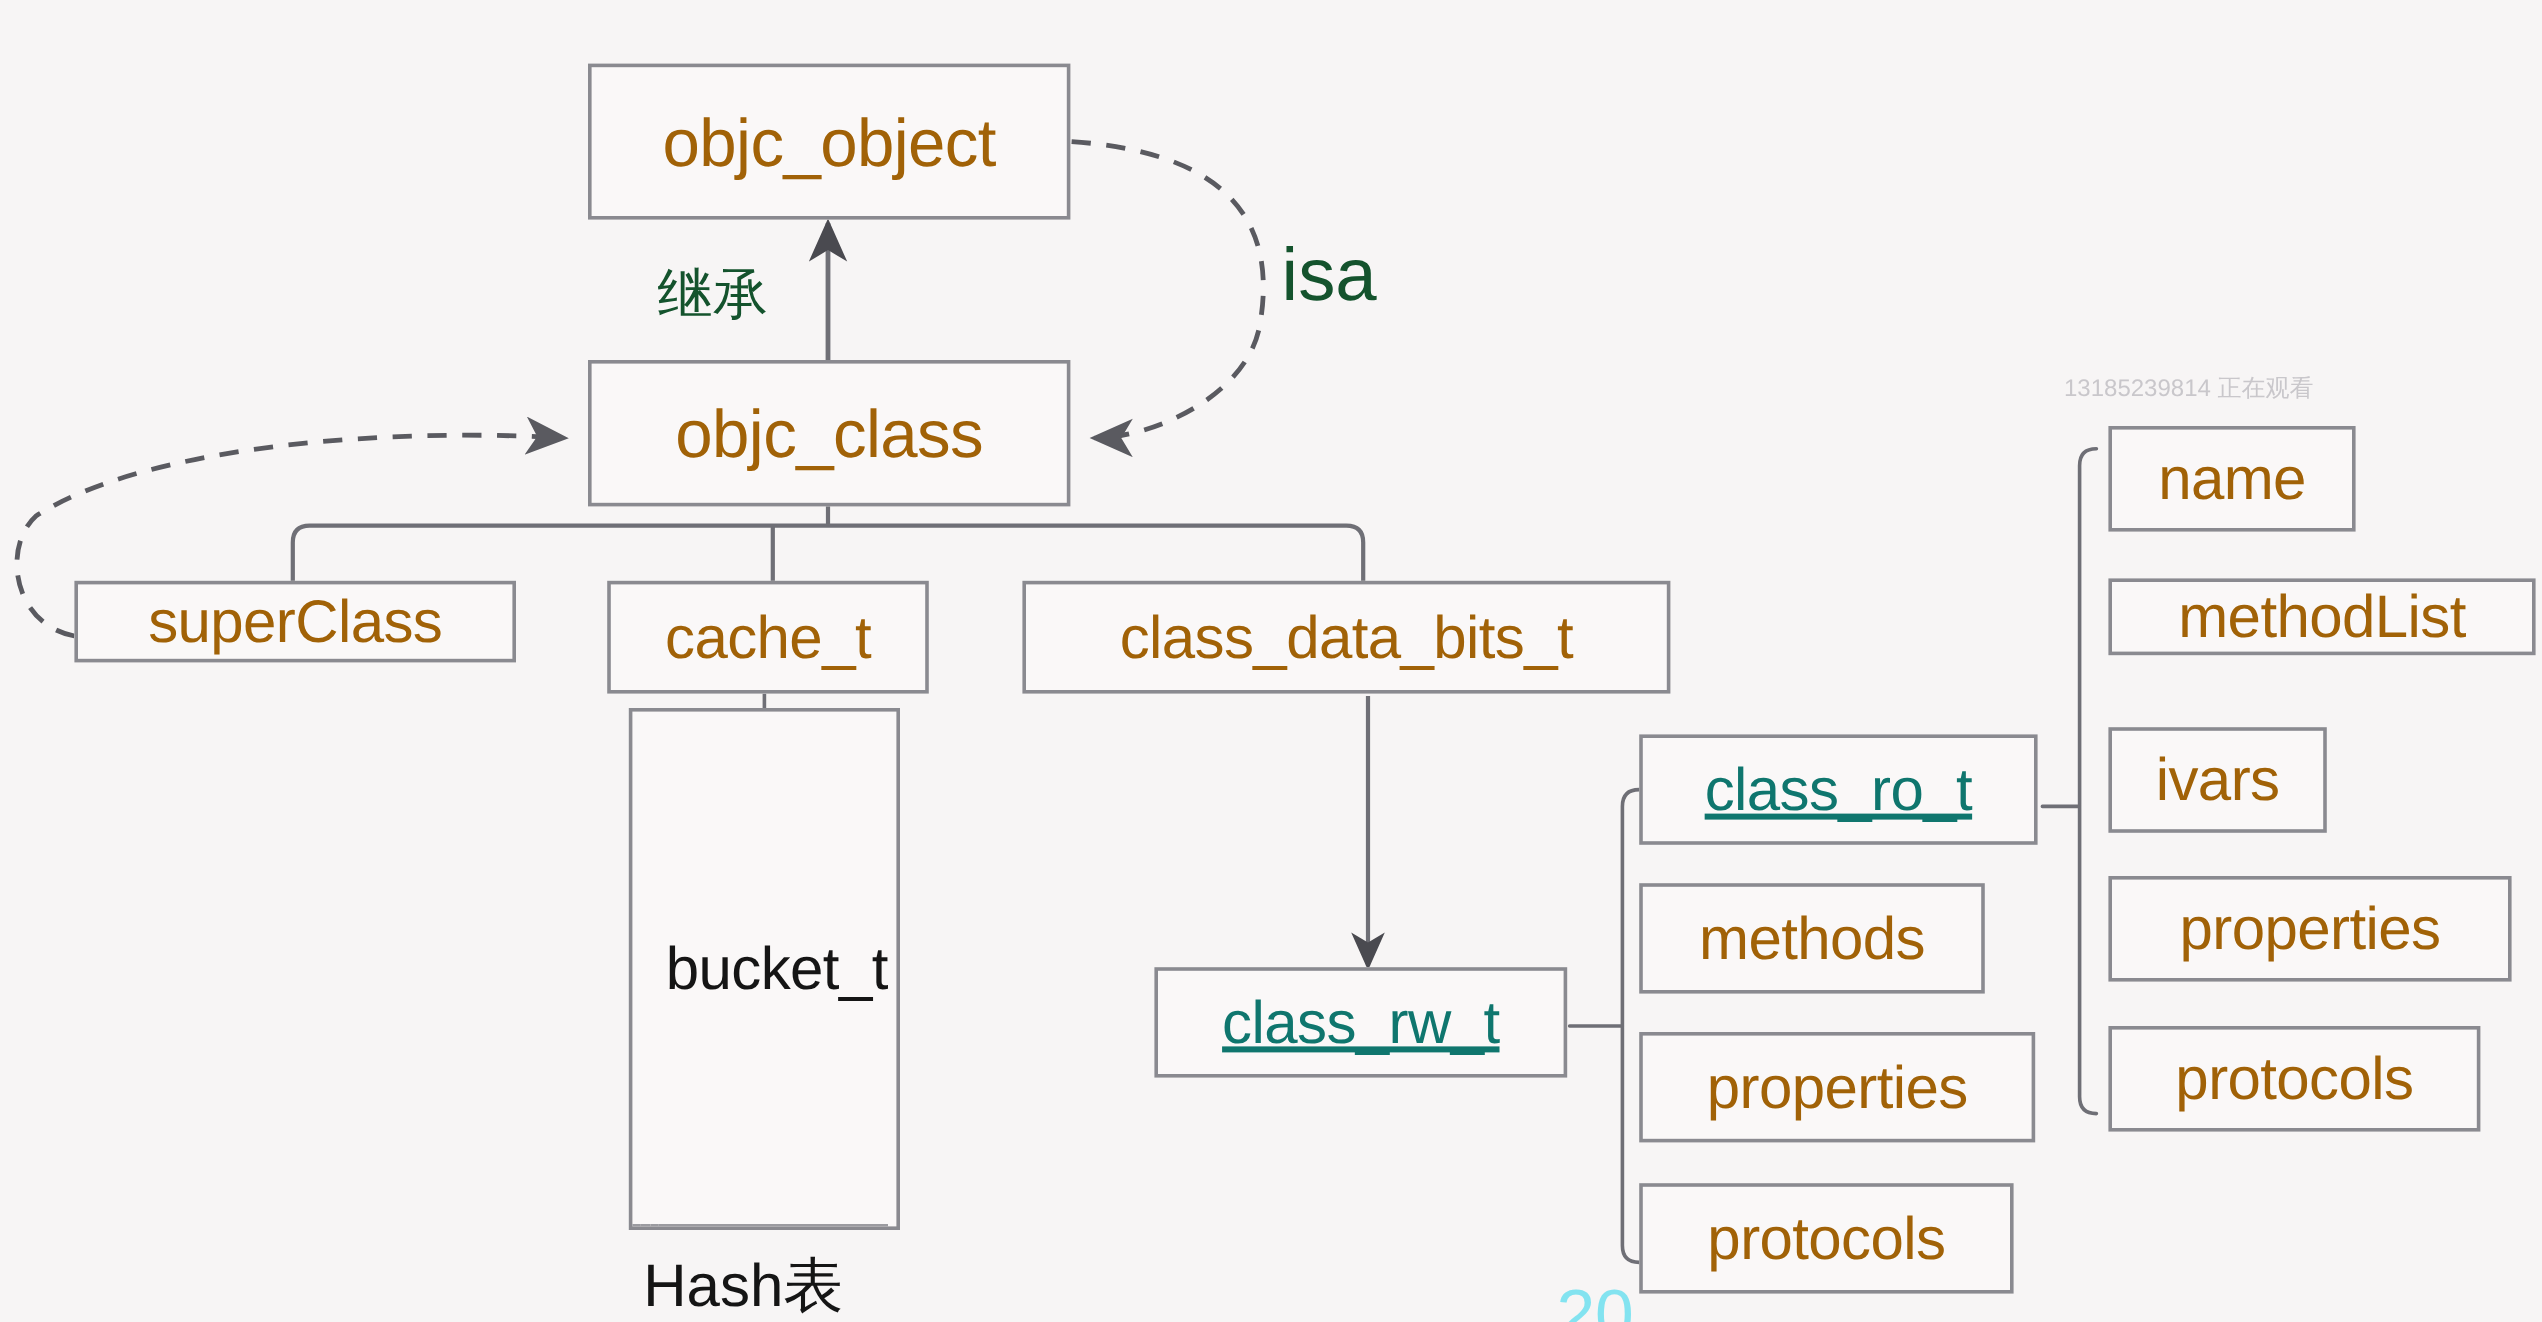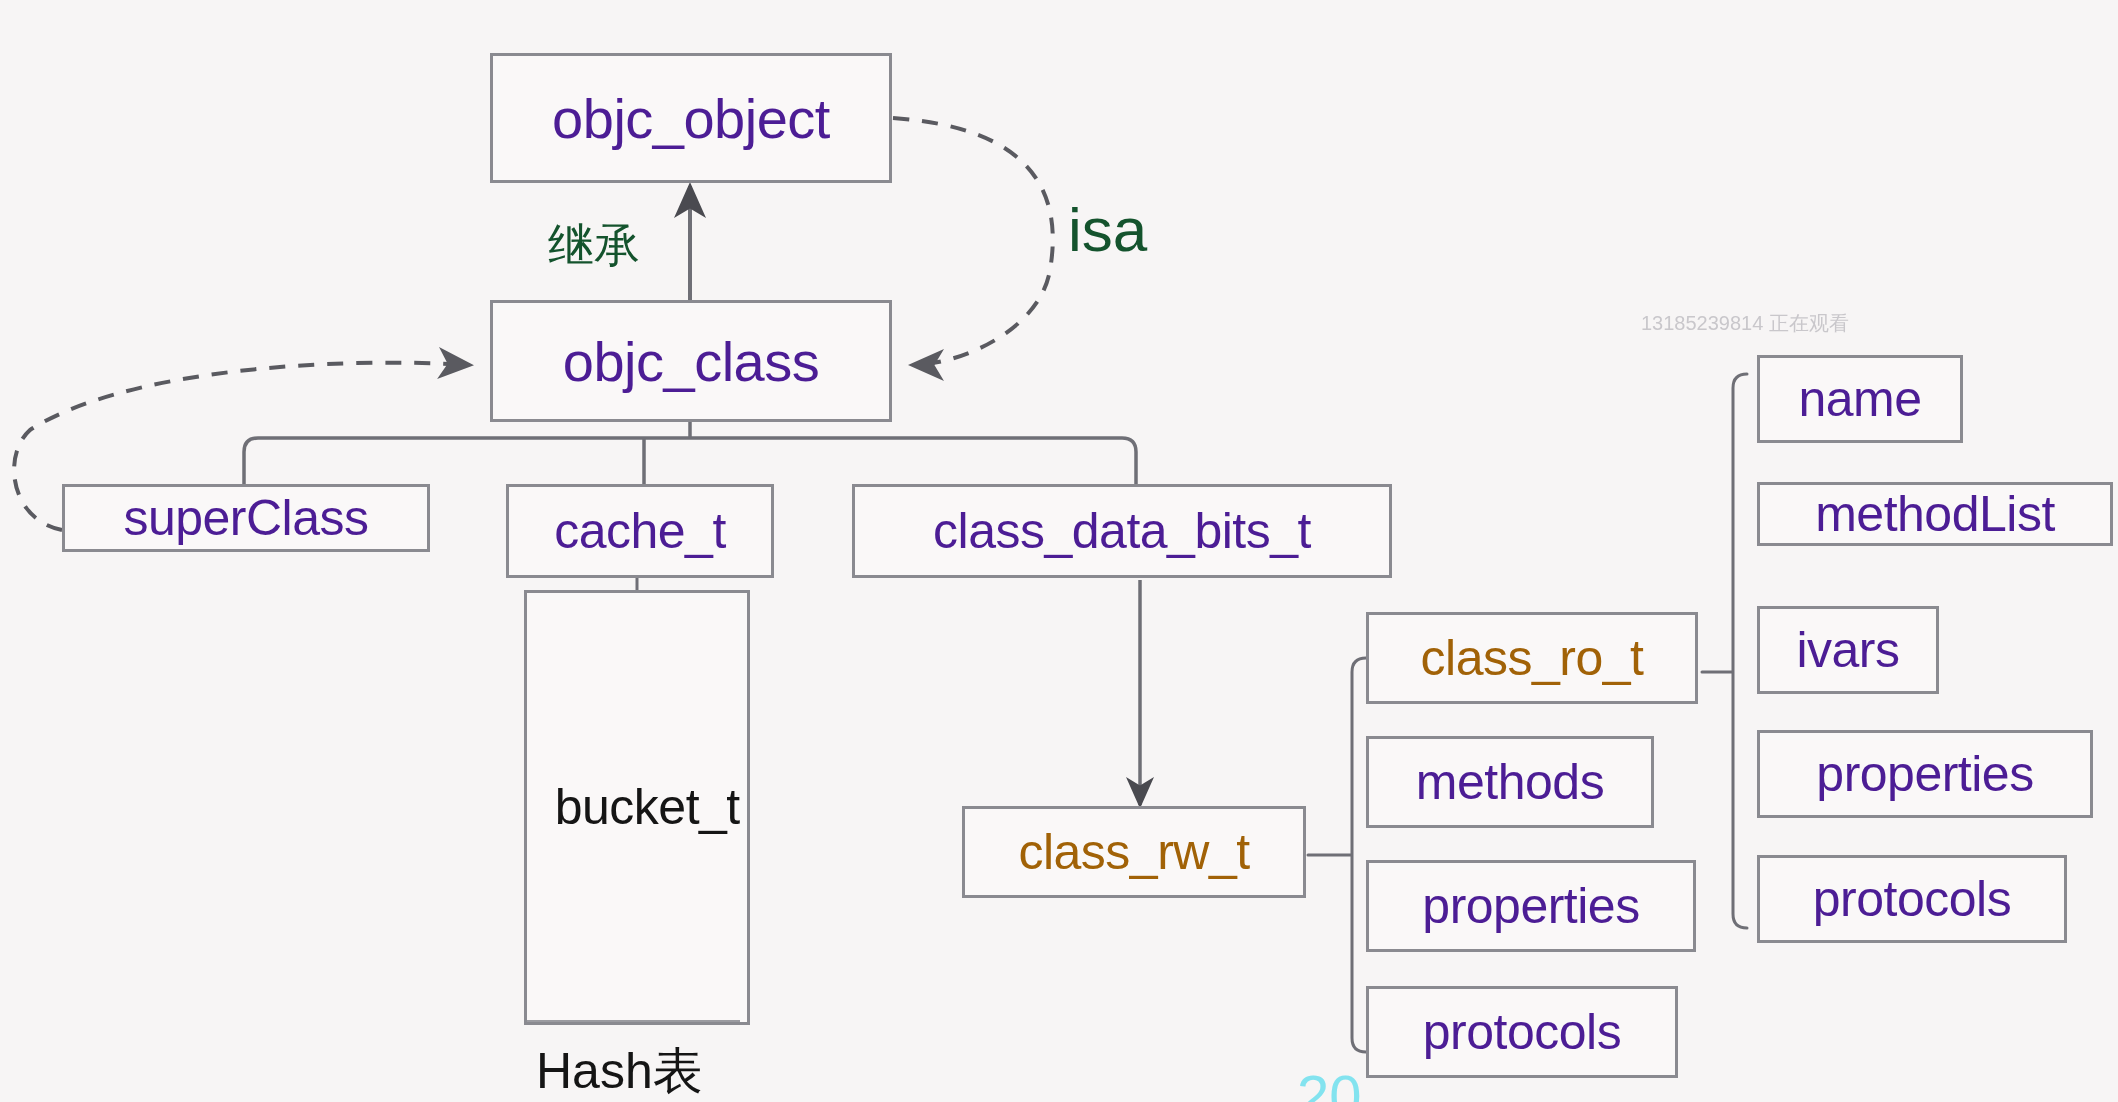--- a/index.html
+++ b/index.html
@@ -21,29 +21,29 @@
     left: 0; top: 0;
     width: 2118px;
     height: 1102px;
     pointer-events: none;
   }
   .node {
     position: absolute;
     box-sizing: border-box;
     background: #faf8f8;
     border: 3px solid #8a8a90;
-    color: #4c1d95;
+    color: #a16207;
     display: flex;
     align-items: center;
     justify-content: center;
     white-space: nowrap;
     letter-spacing: -0.5px;
     z-index: 3;
   }
-  .node.red { color: #a16207; }
+  .node.red { color: #0f766e; text-decoration: underline; }
   .plain-label {
     position: absolute;
     color: #14532d;
     white-space: nowrap;
     z-index: 3;
   }
   .hash-grid {
     position: absolute;
     box-sizing: border-box;
     border: 3px solid #8a8a90;
@@ -188,17 +188,17 @@
   </div>
 
   <div class="node" style="left:1757px; top:730px; width:336px; height:88px; font-size:50px;">
     <span>properties</span>
   </div>
 
   <div class="node" style="left:1757px; top:855px; width:310px; height:88px; font-size:50px;">
     <span>protocols</span>
   </div>
 
-  <div class="watermark-top" style="left:1641px; top:310px; font-size:20px;">13185239814 正在观看</div>
+  <div class="watermark-top" style="left:1720px; top:310px; font-size:20px;">13185239814 正在观看</div>
 
   <div class="watermark-bottom" style="left:1297px; top:1062px; font-size:58px;">20</div>
 
 </div>
 
 </body></html>

